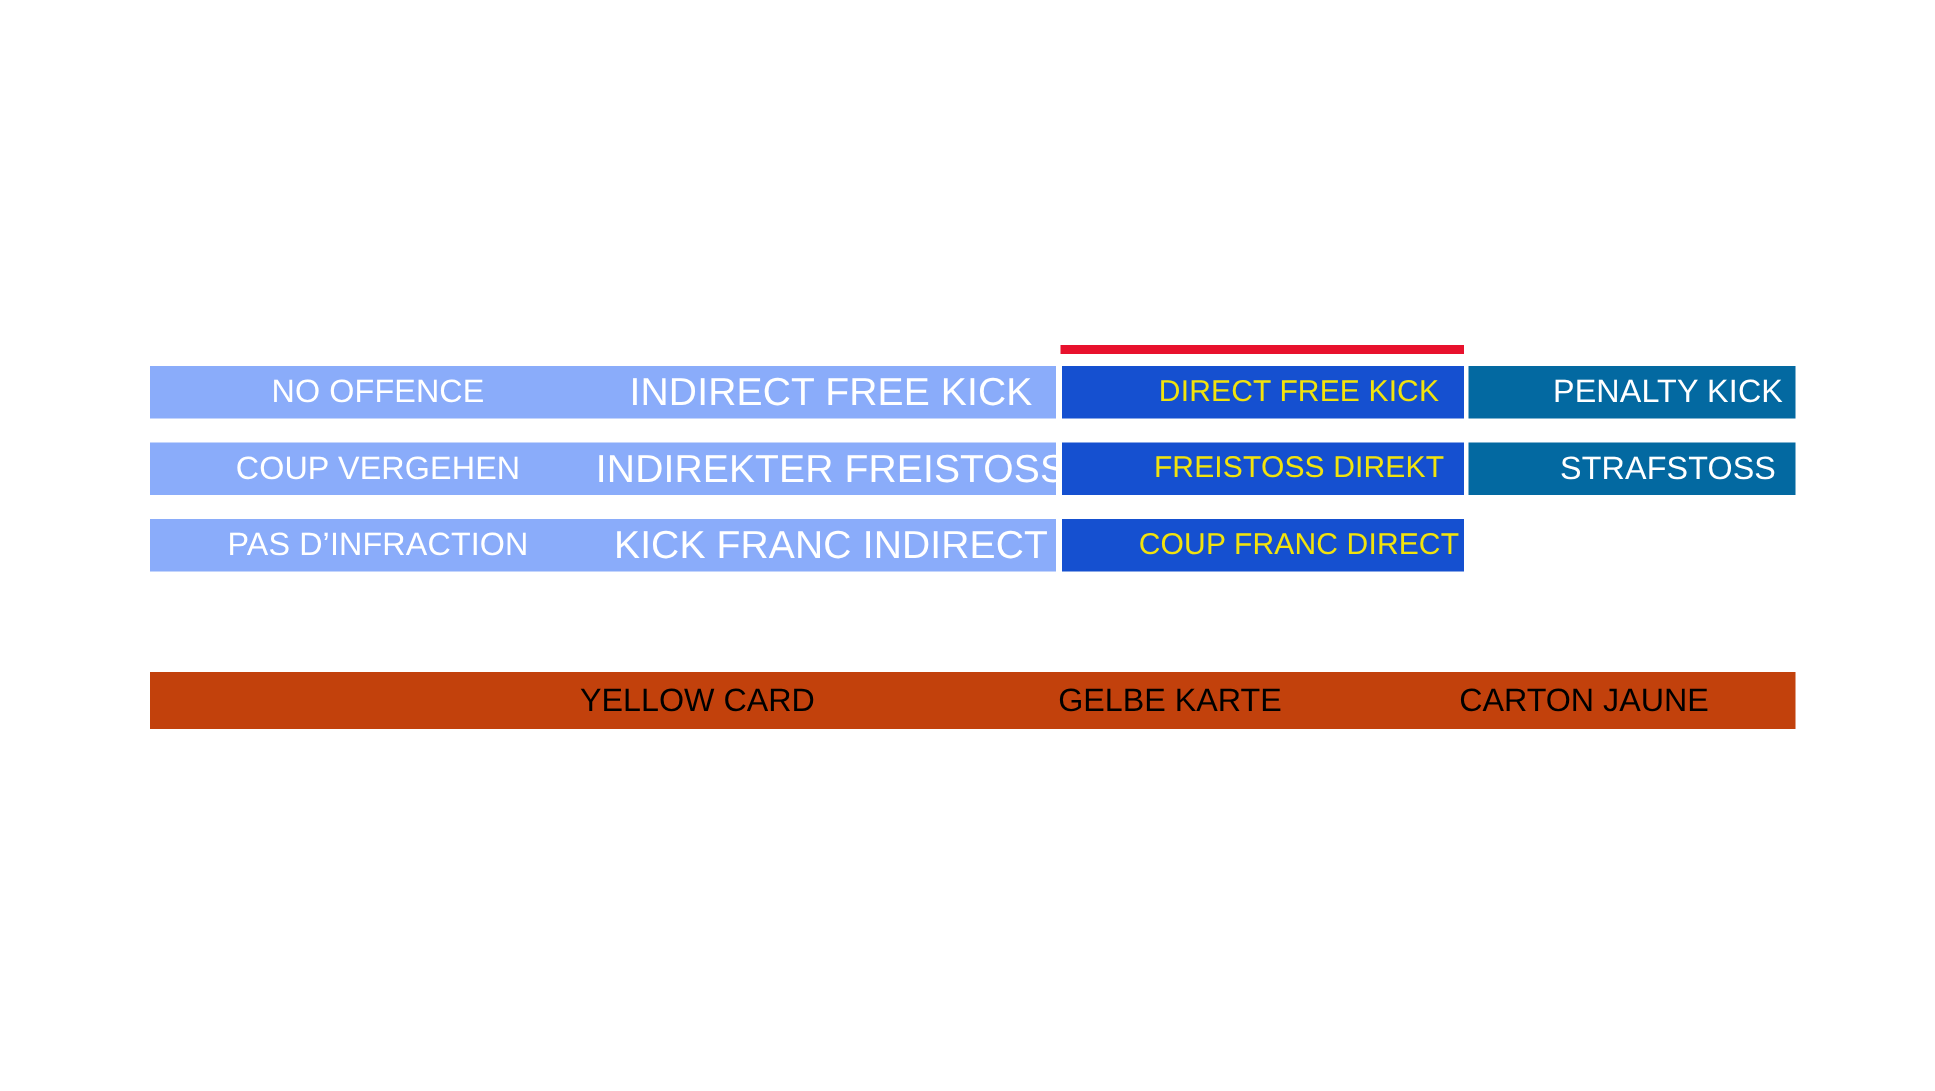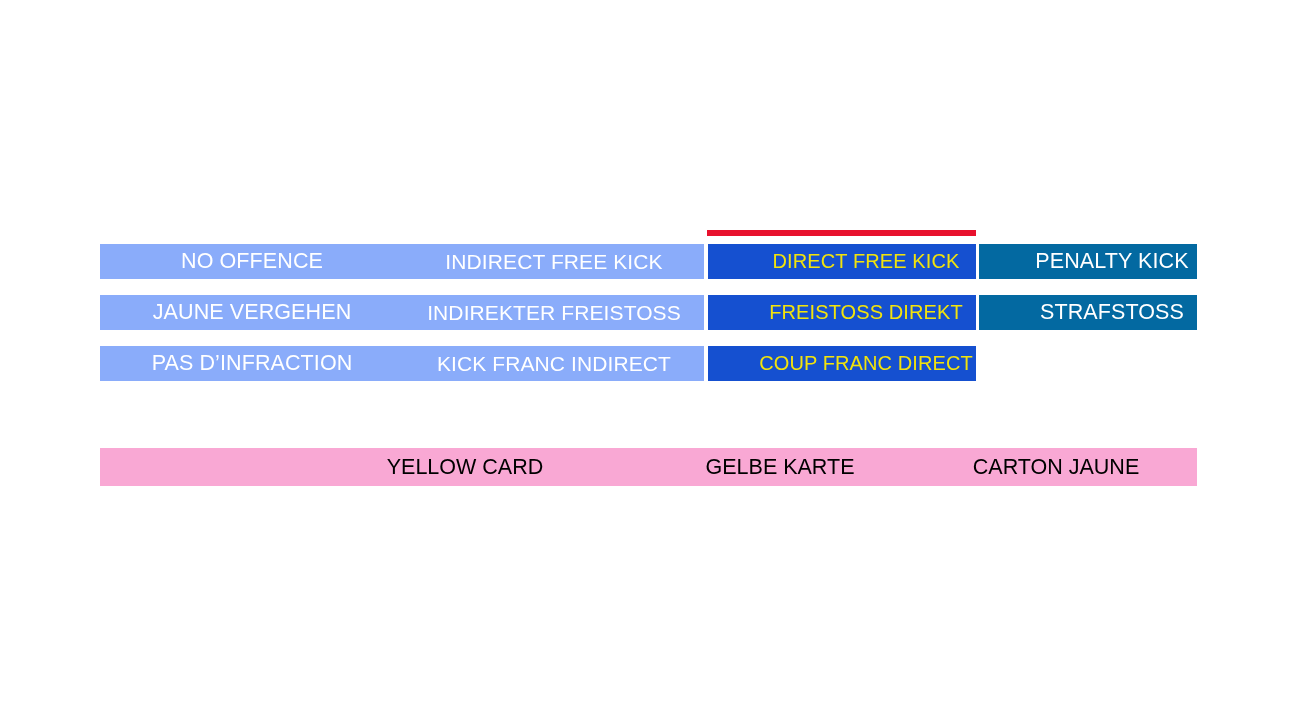--- a/index.html
+++ b/index.html
@@ -69,21 +69,21 @@
   .cell-1 {
     left: 0px;
     width: 256px;
     color: #ffffff;
     font-size: 21.5px;
   }
   .cell-2 {
     left: 256px;
     width: 348px;
     color: #ffffff;
-    font-size: 21px;
+    font-size: 26px;
   }
   .cell-3 {
     left: 608px;
     width: 268px;
     background: #1550D0;
     color: #F2E30C;
     font-size: 20px;
   }
   .cell-4 {
     left: 879px;
@@ -93,21 +93,21 @@
     font-size: 21.5px;
   }
 
   
   .card-bar {
     position: absolute;
     left: 100px;
     top: 448px;
     width: 1097px;
     height: 38px;
-    background: #f9a8d4;
+    background: #c2410c;
   }
   .card-label {
     position: absolute;
     top: 0;
     height: 38px;
     display: flex;
     align-items: center;
     justify-content: center;
     color: #000000;
     font-size: 21.5px;
@@ -127,21 +127,21 @@
   <div class="row row-1">
     <div class="left-bar"></div>
     <div class="cell cell-1">NO OFFENCE</div>
     <div class="cell cell-2">INDIRECT FREE KICK</div>
     <div class="cell cell-3">DIRECT FREE KICK</div>
     <div class="cell cell-4">PENALTY KICK</div>
   </div>
 
   <div class="row row-2">
     <div class="left-bar"></div>
-    <div class="cell cell-1">JAUNE VERGEHEN</div>
+    <div class="cell cell-1">COUP VERGEHEN</div>
     <div class="cell cell-2">INDIREKTER FREISTOSS</div>
     <div class="cell cell-3">FREISTOSS DIREKT</div>
     <div class="cell cell-4">STRAFSTOSS</div>
   </div>
 
   <div class="row row-3">
     <div class="left-bar"></div>
     <div class="cell cell-1">PAS D’INFRACTION</div>
     <div class="cell cell-2">KICK FRANC INDIRECT</div>
     <div class="cell cell-3">COUP FRANC DIRECT</div>

